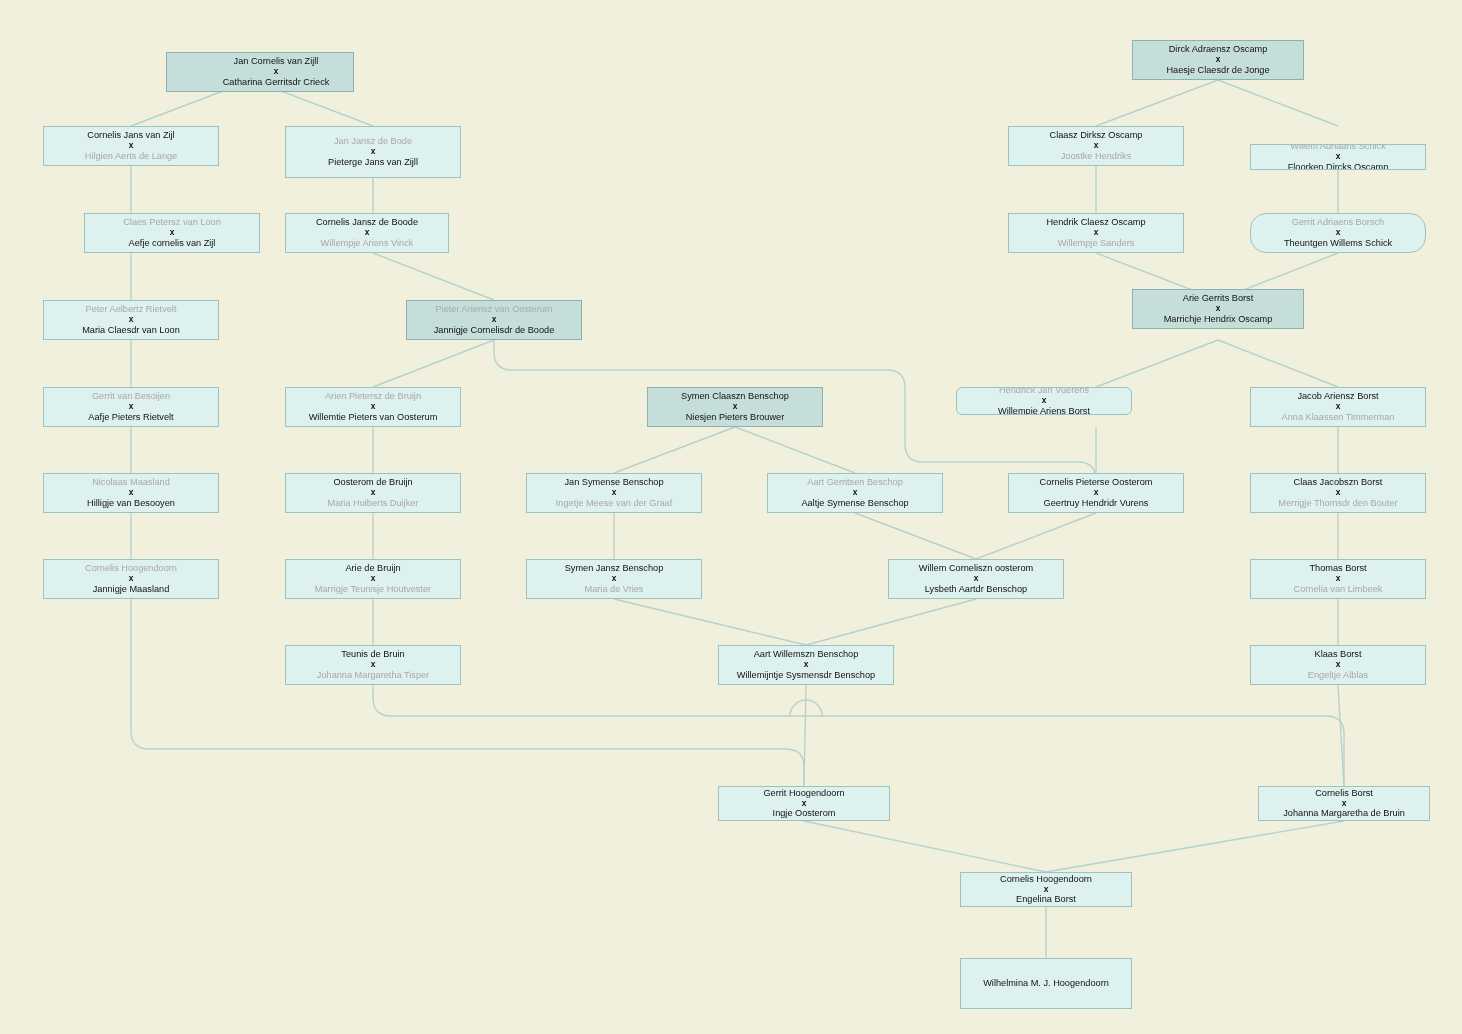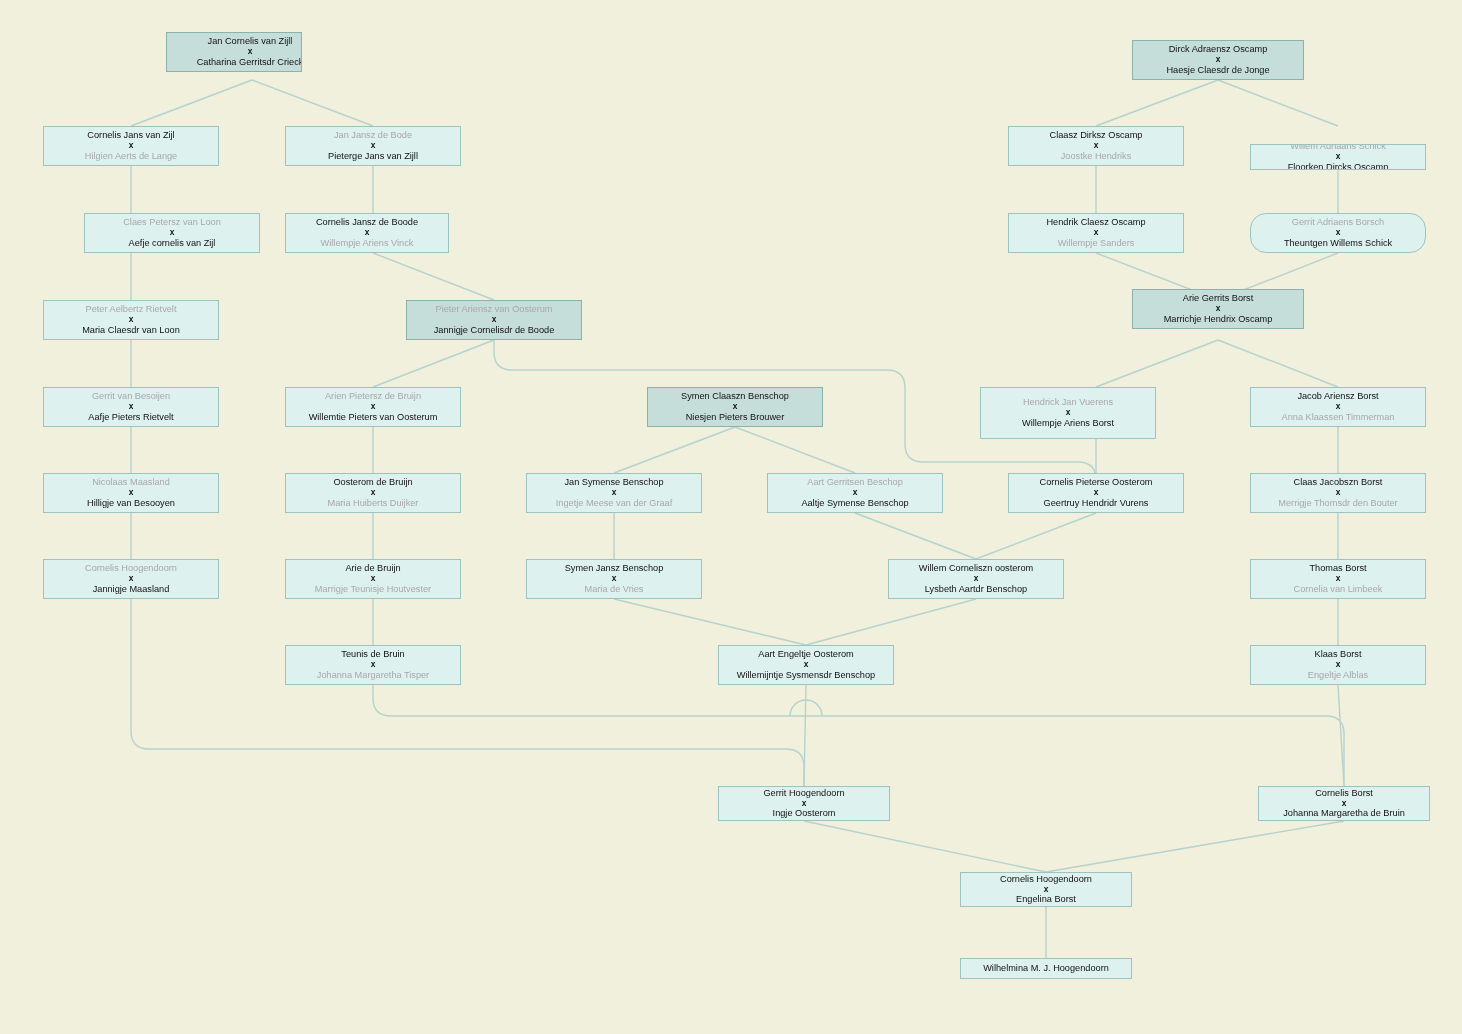--- a/index.html
+++ b/index.html
@@ -77,31 +77,31 @@
       <path d="M 1096 253 L 1218 300" fill="none" stroke="#b5d2ce" stroke-width="1.4"></path>
       <path d="M 1338 253 L 1218 300" fill="none" stroke="#b5d2ce" stroke-width="1.4"></path>
       <path d="M 1218 340 L 1096 387" fill="none" stroke="#b5d2ce" stroke-width="1.4"></path>
       <path d="M 1218 340 L 1338 387" fill="none" stroke="#b5d2ce" stroke-width="1.4"></path>
       <path d="M 494 340 L 494 352 Q 494 370 512 370 L 887 370 Q 905 370 905 388 L 905 444 Q 905 462 923 462 L 1078 462 Q 1096 462 1096 480 L 1096 473" fill="none" stroke="#b5d2ce" stroke-width="1.4"></path>
       <path d="M 131 599 L 131 731 Q 131 749 149 749 L 786 749 Q 804 749 804 767 L 804 786" fill="none" stroke="#b5d2ce" stroke-width="1.4"></path>
       <path d="M 373 685 L 373 698 Q 373 716 391 716 L 1326 716 Q 1344 716 1344 734 L 1344 786" fill="none" stroke="#b5d2ce" stroke-width="1.4"></path>
       <path d="M 790 716 A 16 16 0 0 1 822 716" fill="none" stroke="#b5d2ce" stroke-width="1.4"></path>
       <path d="M 803.5 749 L 803.5 749" fill="none" stroke="#b5d2ce" stroke-width="1.4"></path>
     </svg>
-<div class="node dark" style="left: 166px; top: 32px; width: 136px; height: 40px; padding-left: 32px;">
+<div class="node dark" style="left: 166px; top: 52px; width: 188px; height: 40px; padding-left: 32px;">
       <span class="nm">Jan Cornelis van Zijll</span>
       <span class="xsep">x</span>
       <span class="nm">Catharina Gerritsdr Crieck</span>
     </div>
     <div class="node" style="left: 43px; top: 126px; width: 176px; height: 40px;">
       <span class="nm">Cornelis Jans van Zijl</span>
       <span class="xsep">x</span>
       <span class="nm dim">Hilgien Aerts de Lange</span>
     </div>
-    <div class="node" style="left: 285px; top: 126px; width: 176px; height: 40px;">
+    <div class="node" style="left: 285px; top: 126px; width: 176px; height: 52px;">
       <span class="nm dim">Jan Jansz de Bode</span>
       <span class="xsep">x</span>
       <span class="nm">Pieterge Jans van Zijll</span>
     </div>
     <div class="node" style="left: 43px; top: 213px; width: 176px; height: 40px; margin-left: 41px;">
       <span class="nm dim">Claes Petersz van Loon</span>
       <span class="xsep">x</span>
       <span class="nm">Aefje cornelis van Zijl</span>
     </div>
     <div class="node" style="left: 285px; top: 213px; width: 164px; height: 40px;">
@@ -127,21 +127,21 @@
     <div class="node" style="left: 285px; top: 387px; width: 176px; height: 40px;">
       <span class="nm dim">Arien Pietersz de Bruijn</span>
       <span class="xsep">x</span>
       <span class="nm">Willemtie Pieters van Oosterum</span>
     </div>
     <div class="node dark" style="left: 647px; top: 387px; width: 176px; height: 40px;">
       <span class="nm">Symen Claaszn Benschop</span>
       <span class="xsep">x</span>
       <span class="nm">Niesjen Pieters Brouwer</span>
     </div>
-    <div class="node" style="left: 980px; top: 387px; width: 176px; height: 52px;">
+    <div class="node" style="left: 956px; top: 387px; width: 176px; height: 28px; border-radius: 6px;">
       <span class="nm dim">Hendrick Jan Vuerens</span>
       <span class="xsep">x</span>
       <span class="nm">Willempje Ariens Borst</span>
     </div>
     <div class="node" style="left: 1250px; top: 387px; width: 176px; height: 40px;">
       <span class="nm">Jacob Ariensz Borst</span>
       <span class="xsep">x</span>
       <span class="nm dim">Anna Klaassen Timmerman</span>
     </div>
     <div class="node" style="left: 43px; top: 473px; width: 176px; height: 40px;">
@@ -198,21 +198,21 @@
       <span class="nm">Thomas Borst</span>
       <span class="xsep">x</span>
       <span class="nm dim">Cornelia van Limbeek</span>
     </div>
     <div class="node" style="left: 285px; top: 645px; width: 176px; height: 40px;">
       <span class="nm">Teunis de Bruin</span>
       <span class="xsep">x</span>
       <span class="nm dim">Johanna Margaretha Tisper</span>
     </div>
     <div class="node" style="left: 718px; top: 645px; width: 176px; height: 40px;">
-      <span class="nm">Aart Engeltje Oosterom</span>
+      <span class="nm">Aart Willemszn Benschop</span>
       <span class="xsep">x</span>
       <span class="nm">Willemijntje Sysmensdr Benschop</span>
     </div>
     <div class="node" style="left: 1250px; top: 645px; width: 176px; height: 40px;">
       <span class="nm">Klaas Borst</span>
       <span class="xsep">x</span>
       <span class="nm dim">Engeltje Alblas</span>
     </div>
     <div class="node" style="left: 718px; top: 786px; width: 172px; height: 35px;">
       <span class="nm">Gerrit Hoogendoorn</span>
@@ -222,21 +222,21 @@
     <div class="node" style="left: 1258px; top: 786px; width: 172px; height: 35px;">
       <span class="nm">Cornelis Borst</span>
       <span class="xsep">x</span>
       <span class="nm">Johanna Margaretha de Bruin</span>
     </div>
     <div class="node" style="left: 960px; top: 872px; width: 172px; height: 35px;">
       <span class="nm">Cornelis Hoogendoorn</span>
       <span class="xsep">x</span>
       <span class="nm">Engelina Borst</span>
     </div>
-    <div class="node single" style="left: 960px; top: 958px; width: 172px; height: 21px; text-align: center;">
+    <div class="node single" style="left: 960px; top: 958px; width: 172px; height: 51px; text-align: center;">
       <span class="nm">Wilhelmina M. J. Hoogendoorn</span>
     </div>
     <div class="node dark" style="left: 1132px; top: 40px; width: 172px; height: 40px;">
       <span class="nm">Dirck Adraensz Oscamp</span>
       <span class="xsep">x</span>
       <span class="nm">Haesje Claesdr de Jonge</span>
     </div>
     <div class="node" style="left: 1008px; top: 126px; width: 176px; height: 40px;">
       <span class="nm">Claasz Dirksz Oscamp</span>
       <span class="xsep">x</span>

